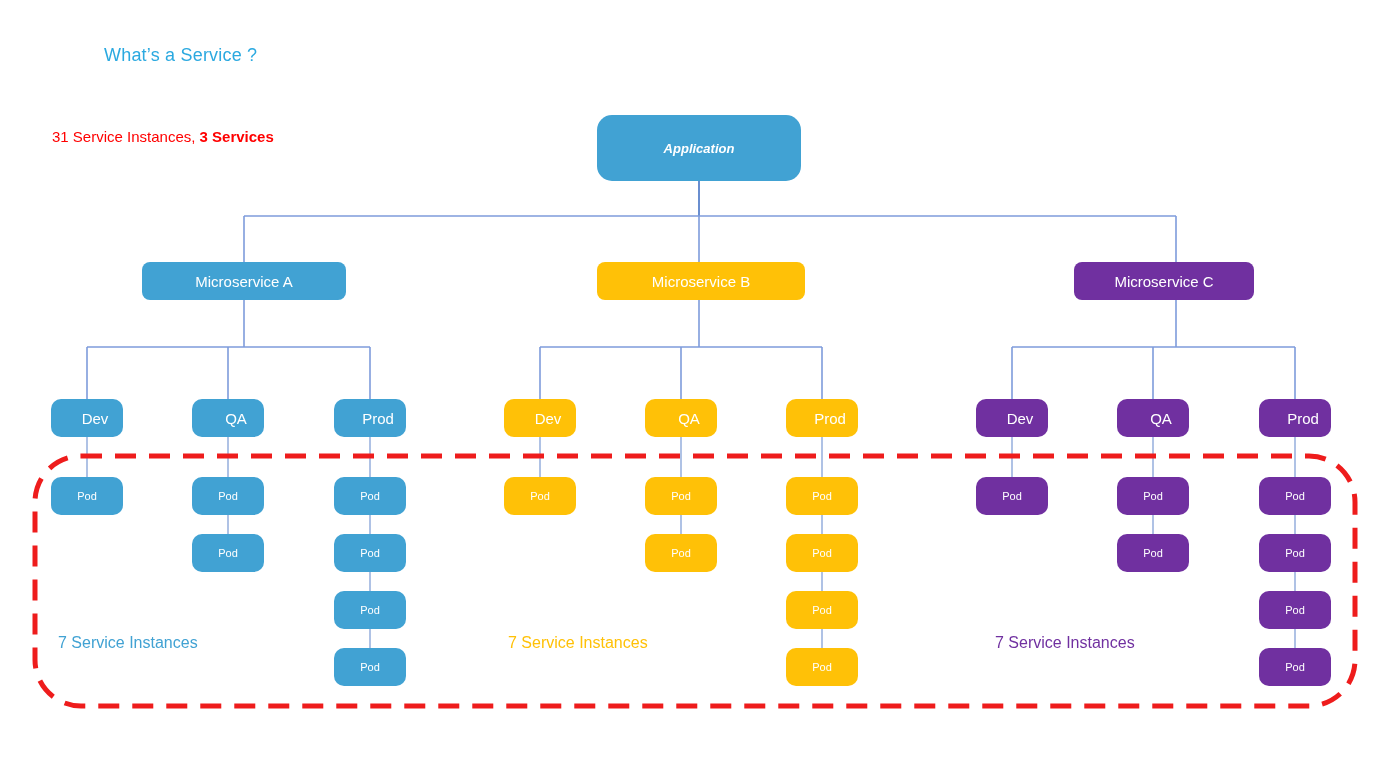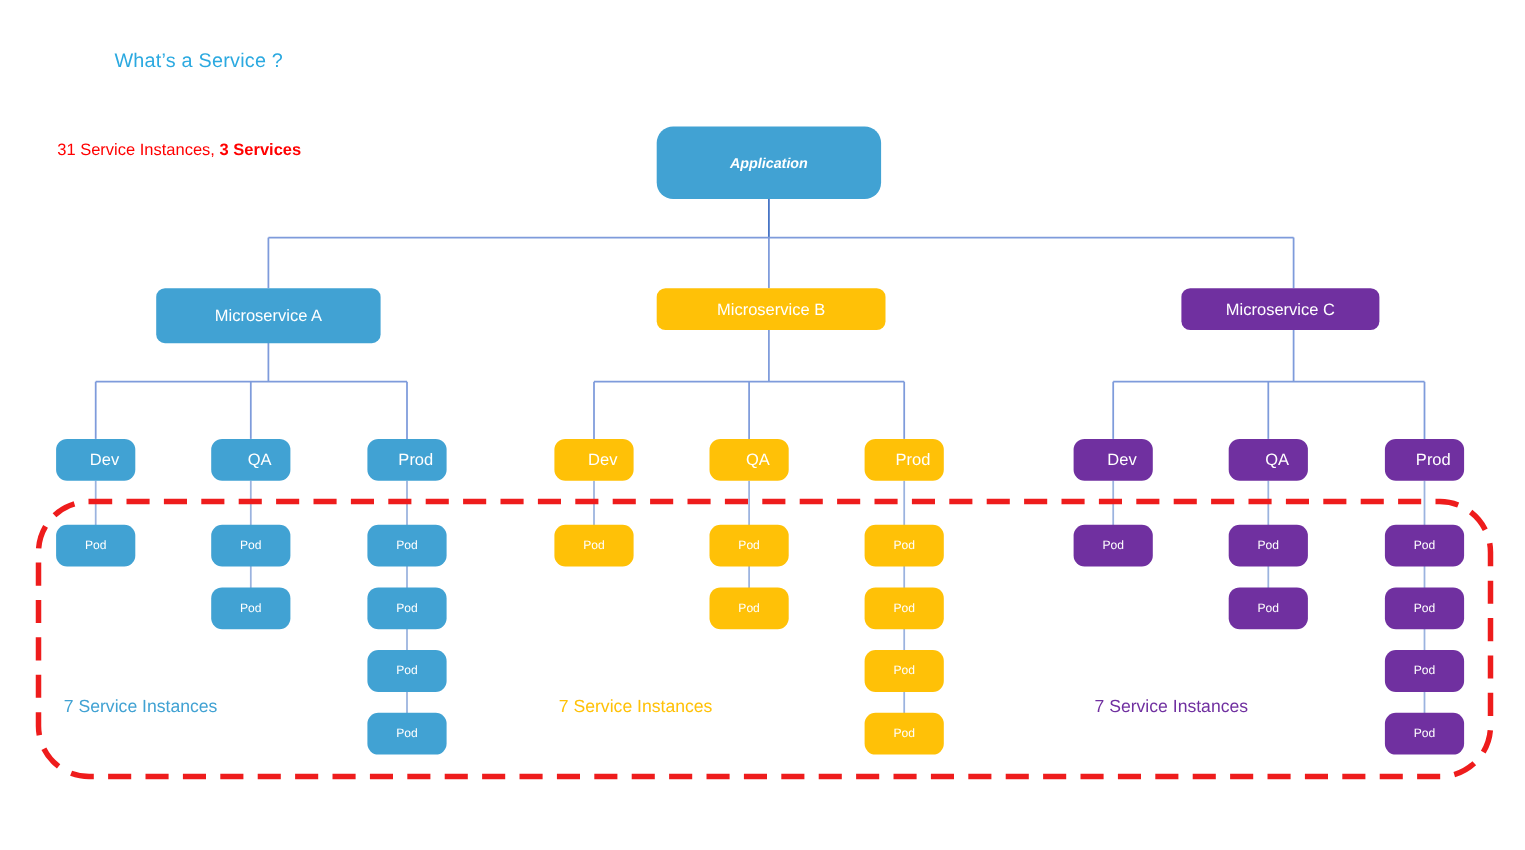--- a/index.html
+++ b/index.html
@@ -61,21 +61,21 @@
     </svg>
 
   <div class="title" style="color: rgb(43, 169, 224);">What’s a Service ?</div>
 
   <div class="annotation" style="color: rgb(255, 0, 0);">
     <span>31 Service Instances, </span><span class="bold">3 Services</span>
   </div>
 
   <div id="nodes">
       <div class="box app" style="left: 597px; top: 115px; width: 204px; height: 66px; background: rgb(65, 162, 211); font-style: italic;">Application</div>
-      <div class="box svc" style="left: 142px; top: 262px; width: 204px; height: 50px; background: rgb(65, 162, 211);">Microservice A</div>
+      <div class="box svc" style="left: 142px; top: 262px; width: 204px; height: 38px; background: rgb(65, 162, 211);">Microservice A</div>
       <div class="box env" style="left: 51px; top: 399px; width: 72px; height: 38px; background: rgb(65, 162, 211);">Dev</div>
       <div class="box pod" style="left: 51px; top: 477px; width: 72px; height: 38px; background: rgb(65, 162, 211);">Pod</div>
       <div class="box env" style="left: 192px; top: 399px; width: 72px; height: 38px; background: rgb(65, 162, 211);">QA</div>
       <div class="box pod" style="left: 192px; top: 477px; width: 72px; height: 38px; background: rgb(65, 162, 211);">Pod</div>
       <div class="box pod" style="left: 192px; top: 534px; width: 72px; height: 38px; background: rgb(65, 162, 211);">Pod</div>
       <div class="box env" style="left: 334px; top: 399px; width: 72px; height: 38px; background: rgb(65, 162, 211);">Prod</div>
       <div class="box pod" style="left: 334px; top: 477px; width: 72px; height: 38px; background: rgb(65, 162, 211);">Pod</div>
       <div class="box pod" style="left: 334px; top: 534px; width: 72px; height: 38px; background: rgb(65, 162, 211);">Pod</div>
       <div class="box pod" style="left: 334px; top: 591px; width: 72px; height: 38px; background: rgb(65, 162, 211);">Pod</div>
       <div class="box pod" style="left: 334px; top: 648px; width: 72px; height: 38px; background: rgb(65, 162, 211);">Pod</div>

